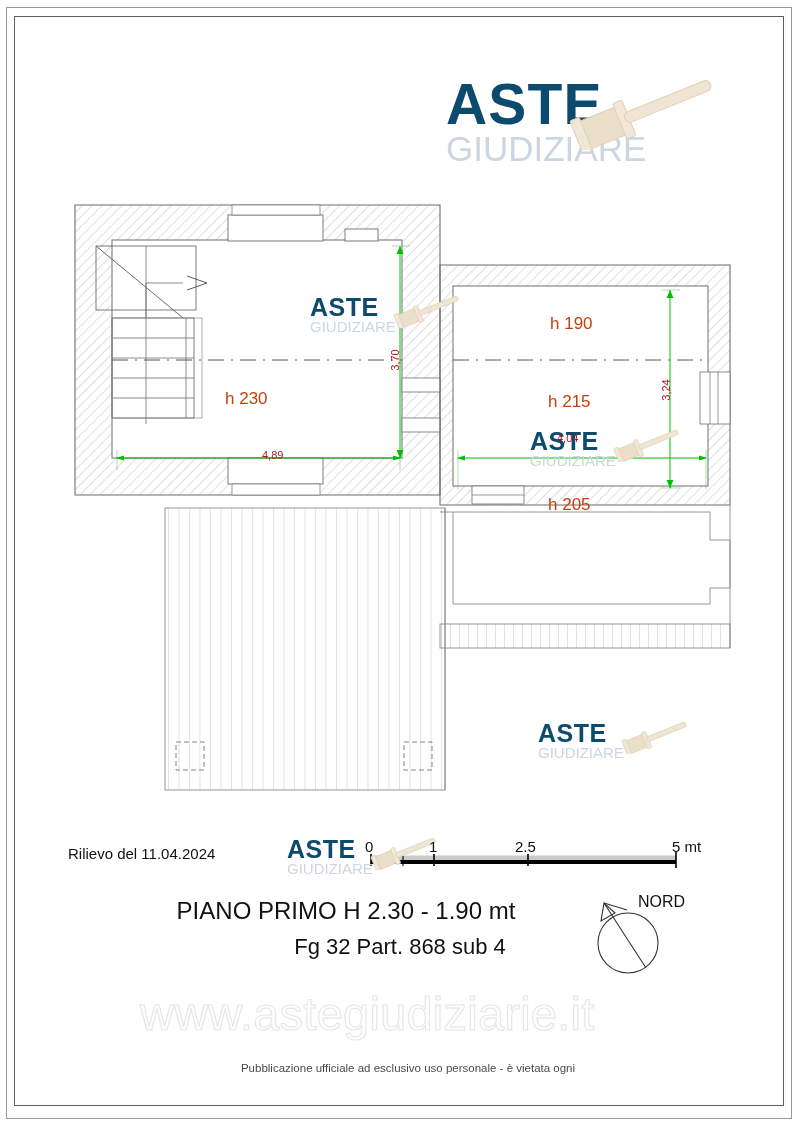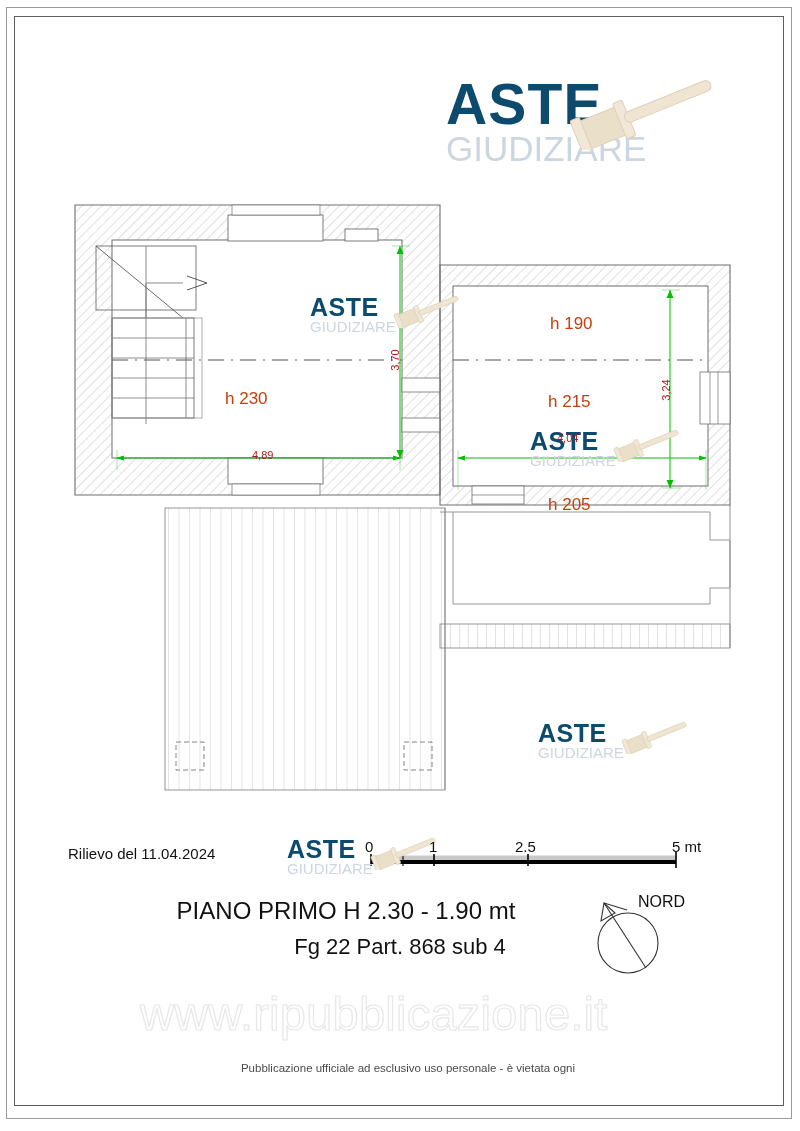--- a/index.html
+++ b/index.html
@@ -392,39 +392,39 @@
       <g transform="rotate(-22 70 35)">
         <rect x="18" y="22" width="44" height="30" rx="3" fill="#eadfc9" stroke="#ded0b6" stroke-width="1.5"></rect>
         <rect x="12" y="18" width="10" height="38" rx="2" fill="#f0e7d6" stroke="#ded0b6" stroke-width="1.5"></rect>
         <rect x="58" y="18" width="10" height="38" rx="2" fill="#f0e7d6" stroke="#ded0b6" stroke-width="1.5"></rect>
         <rect x="64" y="31" width="92" height="11" rx="5" fill="#efe5d2" stroke="#ded0b6" stroke-width="1.5"></rect>
       </g>
     </svg>
   </span>
 </div>
 
-<div class="wm-url">www.ripubblicazione.it</div>
+<div class="wm-url">www.astegiudiziarie.it</div>
 
 <div class="txt room-label" style="left:225px; top:366px;">h 230</div>
 <div class="txt room-label" style="left:550px; top:291px;">h 190</div>
 <div class="txt room-label" style="left:548px; top:369px;">h 215</div>
 <div class="txt room-label" style="left:548px; top:472px;">h 205</div>
 
-<div class="txt dim-label" style="left:252px; top:449px;">4,89</div>
+<div class="txt dim-label" style="left:262px; top:449px;">4,89</div>
 <div class="txt dim-label dim-vert" style="left:384px; top:354px;">3,70</div>
 <div class="txt dim-label" style="left:557px; top:432px;">4,04</div>
 <div class="txt dim-label dim-vert" style="left:655px; top:384px;">3,24</div>
 
 <div class="txt survey-date">Rilievo del 11.04.2024</div>
 
 <div class="txt scale-tick-label" style="left:365px; top:838px;">0</div>
 <div class="txt scale-tick-label" style="left:429px; top:838px;">1</div>
 <div class="txt scale-tick-label" style="left:515px; top:838px;">2.5</div>
 <div class="txt scale-tick-label" style="left:672px; top:838px;">5 mt</div>
 
 <div class="title-main">PIANO PRIMO  H 2.30 - 1.90 mt</div>
-<div class="title-sub">Fg 22 Part. 868 sub 4</div>
+<div class="title-sub">Fg 32 Part. 868 sub 4</div>
 
 <div class="txt nord-label">NORD</div>
 
 <div class="footer">
   <div>Pubblicazione ufficiale ad esclusivo uso personale - è vietata ogni</div>
 </div>
 
 </body></html>

